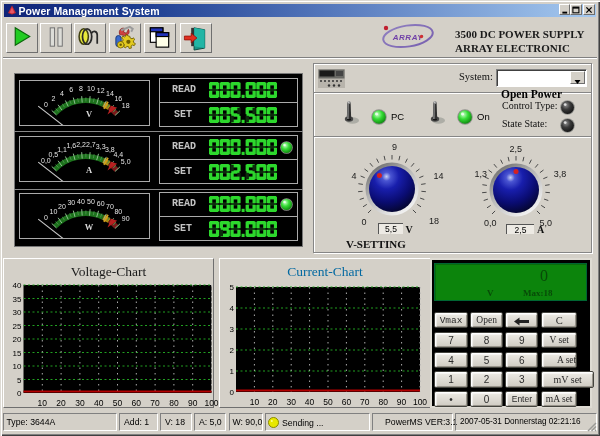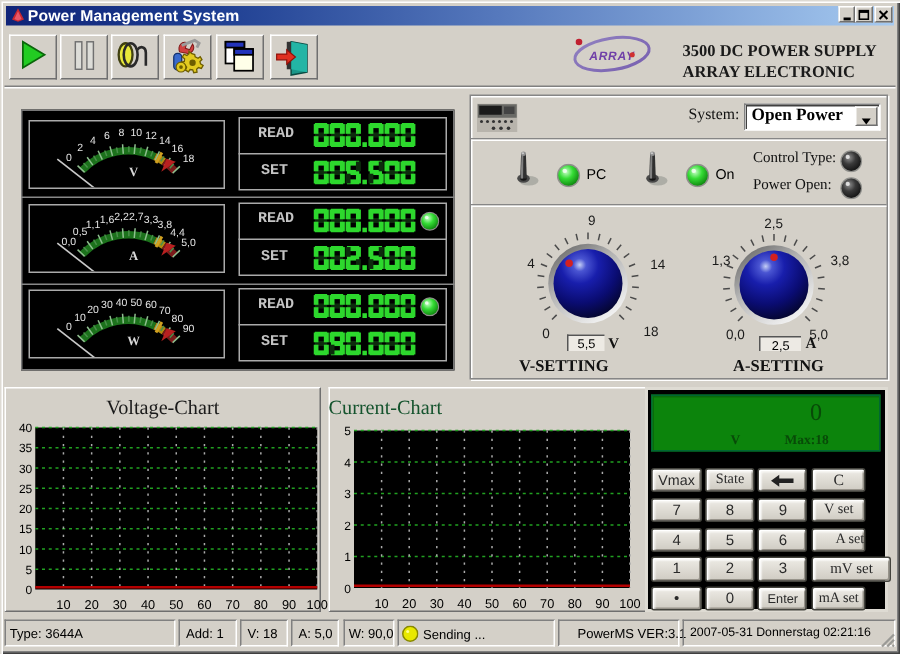--- a/index.html
+++ b/index.html
@@ -557,21 +557,21 @@
         <circle cx="15" cy="12" r="1"></circle>
         <circle cx="19" cy="12" r="1"></circle>
         <circle cx="23" cy="12" r="1"></circle>
 <circle cx="11" cy="16.5" r="1.2"></circle>
         <circle cx="16" cy="16.5" r="1.2"></circle>
         <circle cx="21" cy="16.5" r="1.2"></circle>
       </g>
     </svg>
 <div class="abs serif" style="left:459px;top:71px;font-size:10.5px;color:#111">System:</div>
 <div class="abs" style="left:496px;top:68.5px;width:91px;height:18px;background:#FFF;border:1px solid;border-color:#808080 #FFF #FFF #808080;box-shadow:inset 1px 1px 0 #404040">
-<div class="abs serif" style="left:4px;top:1px;font-size:11.5px;font-weight:bold;color:#000">Open Power</div>
+<div class="abs serif" style="left:4px;top:18px;font-size:11.5px;font-weight:bold;color:#000">Open Power</div>
 <div class="abs raised" style="right:1px;top:1px;width:15px;height:13px;background:#D4D0C8;text-align:center"><svg width="9" height="9" viewBox="0 0 9 9" style="margin-top:2px">
           <path d="M1.5 3 L7.5 3 L4.5 7 Z" fill="#000"></path>
         </svg></div>
     </div>
 <div class="abs" style="left:342px;top:99px">
       <svg width="18" height="26" viewBox="0 0 18 26" style="display:block">
         <ellipse cx="10.5" cy="21.5" rx="6.5" ry="3.2" fill="#A8A8A2" opacity="0.9"></ellipse>
         <ellipse cx="7" cy="20" rx="4.2" ry="2.8" fill="#484848"></ellipse>
         <ellipse cx="7" cy="20" rx="2.2" ry="1.5" fill="#151515"></ellipse>
         <path d="M5.4 3.5 L8.6 3.5 L9.2 20 L4.8 20 Z" fill="#303030"></path>
@@ -615,21 +615,21 @@
             <stop offset="100%" stop-color="#0B7E0B"></stop>
           </radialGradient>
         </defs>
         <circle cx="7" cy="7" r="6.8" fill="#8F8F8B"></circle>
         <circle cx="7" cy="7" r="6" fill="url(#gON)"></circle>
         <circle cx="4.8" cy="4.3" r="1.3" fill="#FFFFFF" opacity="0.75"></circle>
       </svg>
     </div>
 <div class="abs" style="left:477px;top:111px;font-size:9.5px;color:#000">On</div>
 <div class="abs serif" style="left:502px;top:99.5px;font-size:10px;color:#111">Control Type:</div>
-<div class="abs serif" style="left:502px;top:118px;font-size:10px;color:#111">Power Open:</div>
+<div class="abs serif" style="left:502px;top:118px;font-size:10px;color:#111">State State:</div>
 <div class="abs" style="left:559.5px;top:100px">
       <svg width="15" height="15" viewBox="0 0 14 14" style="display:block">
         <defs>
           <radialGradient id="gOFF" cx="38%" cy="32%" r="75%">
             <stop offset="0%" stop-color="#909090"></stop>
             <stop offset="45%" stop-color="#3A3A3A"></stop>
             <stop offset="100%" stop-color="#101010"></stop>
           </radialGradient>
         </defs>
         <circle cx="7" cy="7" r="6.8" fill="#8F8F8B"></circle>
@@ -743,21 +743,20 @@
         <text x="52.7" y="12.2" font-size="9" fill="#1A1A1A" text-anchor="middle" font-family="Liberation Sans, sans-serif">2,5</text>
         <text x="97" y="36.5" font-size="9" fill="#1A1A1A" text-anchor="middle" font-family="Liberation Sans, sans-serif">3,8</text>
         <text x="82.8" y="86.1" font-size="9" fill="#1A1A1A" text-anchor="middle" font-family="Liberation Sans, sans-serif">5,0</text>
       </svg>
     </div>
 <div class="abs" style="left:378px;top:223px;width:25px;height:10.5px;background:#EDEAE4;border-top:1px solid #555;border-left:1px solid #555;font-size:8.5px;text-align:center;line-height:10px">5,5</div>
 <div class="abs serif" style="left:405.5px;top:223.5px;font-size:10px;font-weight:bold;color:#111">V</div>
 <div class="abs" style="left:506px;top:223.5px;width:28px;height:10.5px;background:#EDEAE4;border-top:1px solid #555;border-left:1px solid #555;font-size:8.5px;text-align:center;line-height:10px">2,5</div>
 <div class="abs serif" style="left:537px;top:224px;font-size:10px;font-weight:bold;color:#111">A</div>
 <div class="abs serif" style="left:346px;top:238px;width:100px;font-size:11px;font-weight:bold;color:#111">V-SETTING</div>
-<div class="abs serif" style="left:469px;top:238px;width:100px;text-align:center;font-size:11px;font-weight:bold;color:#111">A-SETTING</div>
 <div class="abs raised" style="left:3px;top:258px;width:211px;height:150px;background:#D4D0C8"></div>
 <div class="abs serif" style="left:3px;top:264px;width:211px;text-align:center;font-size:13.5px;color:#1A1A1A">Voltage-Chart</div>
 <div class="abs" style="left:3px;top:258px;width:211px;height:150px">
       <svg width="217" height="150" viewBox="0 0 217 150" style="display:block;position:absolute;left:0;top:0">
         <rect x="20.5" y="27" width="188.0" height="108" fill="#000000"></rect>
         <line x1="20.5" y1="121.5" x2="208.5" y2="121.5" stroke="#21A021" stroke-width="1" stroke-dasharray="2,2.5"></line>
         <text x="18.5" y="124.5" font-size="8" fill="#000" text-anchor="end" font-family="Liberation Sans, sans-serif">5</text>
         <line x1="20.5" y1="108.0" x2="208.5" y2="108.0" stroke="#21A021" stroke-width="1" stroke-dasharray="2,2.5"></line>
         <text x="18.5" y="111.0" font-size="8" fill="#000" text-anchor="end" font-family="Liberation Sans, sans-serif">10</text>
         <line x1="20.5" y1="94.5" x2="208.5" y2="94.5" stroke="#21A021" stroke-width="1" stroke-dasharray="2,2.5"></line>
@@ -790,21 +789,21 @@
         <line x1="170.9" y1="27" x2="170.9" y2="135" stroke="#ABABAB" stroke-width="1" stroke-dasharray="1.5,4"></line>
         <text x="170.9" y="148" font-size="8.5" fill="#000" text-anchor="middle" font-family="Liberation Sans, sans-serif">80</text>
         <line x1="189.7" y1="27" x2="189.7" y2="135" stroke="#ABABAB" stroke-width="1" stroke-dasharray="1.5,4"></line>
         <text x="189.7" y="148" font-size="8.5" fill="#000" text-anchor="middle" font-family="Liberation Sans, sans-serif">90</text>
         <line x1="208.5" y1="27" x2="208.5" y2="135" stroke="#ABABAB" stroke-width="1" stroke-dasharray="1.5,4"></line>
         <text x="208.5" y="148" font-size="8.5" fill="#000" text-anchor="middle" font-family="Liberation Sans, sans-serif">100</text>
         <line x1="20.5" y1="133.5" x2="208.5" y2="133.5" stroke="#B40000" stroke-width="1.8"></line>
       </svg>
     </div>
 <div class="abs raised" style="left:219px;top:258px;width:212px;height:150px;background:#D4D0C8"></div>
-<div class="abs serif" style="left:219px;top:264px;width:212px;font-size:13.5px;color:#14532d">Current-Chart</div>
+<div class="abs serif" style="left:219px;top:264px;width:212px;text-align:center;font-size:13.5px;color:#0369a1">Current-Chart</div>
 <div class="abs" style="left:219px;top:258px;width:212px;height:150px">
       <svg width="218" height="150" viewBox="0 0 218 150" style="display:block;position:absolute;left:0;top:0">
         <rect x="17" y="29" width="184" height="105" fill="#000000"></rect>
         <line x1="17" y1="113.0" x2="201" y2="113.0" stroke="#21A021" stroke-width="1" stroke-dasharray="2,2.5"></line>
         <text x="15" y="116.0" font-size="8" fill="#000" text-anchor="end" font-family="Liberation Sans, sans-serif">1</text>
         <line x1="17" y1="92.0" x2="201" y2="92.0" stroke="#21A021" stroke-width="1" stroke-dasharray="2,2.5"></line>
         <text x="15" y="95.0" font-size="8" fill="#000" text-anchor="end" font-family="Liberation Sans, sans-serif">2</text>
         <line x1="17" y1="71.0" x2="201" y2="71.0" stroke="#21A021" stroke-width="1" stroke-dasharray="2,2.5"></line>
         <text x="15" y="74.0" font-size="8" fill="#000" text-anchor="end" font-family="Liberation Sans, sans-serif">3</text>
         <line x1="17" y1="50.0" x2="201" y2="50.0" stroke="#21A021" stroke-width="1" stroke-dasharray="2,2.5"></line>
@@ -834,22 +833,22 @@
         <text x="201.0" y="147" font-size="8.5" fill="#000" text-anchor="middle" font-family="Liberation Sans, sans-serif">100</text>
         <line x1="17" y1="132.5" x2="201" y2="132.5" stroke="#B40000" stroke-width="1.8"></line>
       </svg>
     </div>
 <div class="abs" style="left:430px;top:258px;width:162px;height:150px;background:#000;border:2px solid #DEDBD3"></div>
 <div class="abs" style="left:434px;top:263px;width:153px;height:38px;background:#0C840C;border:1px solid #063;box-shadow:inset 1px 1px 0 #0A6A0A">
 <div class="abs serif" style="right:38px;top:3px;font-size:16px;color:#084A08">0</div>
 <div class="abs serif" style="left:52px;top:24px;font-size:9px;font-weight:bold;color:#084A08">V</div>
 <div class="abs serif" style="left:88px;top:24px;font-size:9px;font-weight:bold;color:#084A08">Max:18</div>
     </div>
-<div class="abs" style="left:434.3px;top:312.0px;width:33.5px;height:16.2px;background:linear-gradient(#EEECE6,#CFCBC2);border:1px solid #44443E;border-radius:2px;box-shadow:inset 1px 1px 0 #FFFFFF, inset 2px 2px 1px rgba(255,255,255,0.6), inset -1px -1px 0 #97938A;font-size:9.5px;font-family:Liberation Sans, sans-serif;font-weight:normal;color:#2A2A2A;text-align:center;line-height:15px">Vmax</div>
-<div class="abs" style="left:470.4px;top:312.0px;width:32.5px;height:16.2px;background:linear-gradient(#EEECE6,#CFCBC2);border:1px solid #44443E;border-radius:2px;box-shadow:inset 1px 1px 0 #FFFFFF, inset 2px 2px 1px rgba(255,255,255,0.6), inset -1px -1px 0 #97938A;font-size:9.5px;font-family:'Liberation Serif',serif;font-weight:normal;color:#2A2A2A;text-align:center;line-height:15px">State</div>
+<div class="abs" style="left:434.3px;top:312.0px;width:33.5px;height:16.2px;background:linear-gradient(#EEECE6,#CFCBC2);border:1px solid #44443E;border-radius:2px;box-shadow:inset 1px 1px 0 #FFFFFF, inset 2px 2px 1px rgba(255,255,255,0.6), inset -1px -1px 0 #97938A;font-size:9.5px;font-family:Liberation Mono, monospace;font-weight:normal;color:#2A2A2A;text-align:center;line-height:15px">Vmax</div>
+<div class="abs" style="left:470.4px;top:312.0px;width:32.5px;height:16.2px;background:linear-gradient(#EEECE6,#CFCBC2);border:1px solid #44443E;border-radius:2px;box-shadow:inset 1px 1px 0 #FFFFFF, inset 2px 2px 1px rgba(255,255,255,0.6), inset -1px -1px 0 #97938A;font-size:9.5px;font-family:'Liberation Serif',serif;font-weight:normal;color:#2A2A2A;text-align:center;line-height:15px">Open</div>
 <div class="abs" style="left:505.4px;top:312.0px;width:33px;height:16.2px;background:linear-gradient(#EEECE6,#CFCBC2);border:1px solid #44443E;border-radius:2px;box-shadow:inset 1px 1px 0 #FFFFFF, inset 2px 2px 1px rgba(255,255,255,0.6), inset -1px -1px 0 #97938A;font-size:10px;font-family:'Liberation Sans',sans-serif;font-weight:normal;color:#2A2A2A;text-align:center;line-height:15px"><svg width="16" height="9" viewBox="0 0 16 9" style="vertical-align:middle">
         <path d="M0 4.5 L5.5 0.5 L5.5 3 L15 3 L15 6 L5.5 6 L5.5 8.5 Z" fill="#222"></path>
       </svg></div>
 <div class="abs" style="left:541.2px;top:312.0px;width:36px;height:16.2px;background:linear-gradient(#EEECE6,#CFCBC2);border:1px solid #44443E;border-radius:2px;box-shadow:inset 1px 1px 0 #FFFFFF, inset 2px 2px 1px rgba(255,255,255,0.6), inset -1px -1px 0 #97938A;font-size:10.5px;font-family:'Liberation Serif',serif;font-weight:normal;color:#2A2A2A;text-align:center;line-height:15px">C</div>
 <div class="abs" style="left:434.3px;top:331.8px;width:33.5px;height:16.2px;background:linear-gradient(#EEECE6,#CFCBC2);border:1px solid #44443E;border-radius:2px;box-shadow:inset 1px 1px 0 #FFFFFF, inset 2px 2px 1px rgba(255,255,255,0.6), inset -1px -1px 0 #97938A;font-size:10px;font-family:'Liberation Sans',sans-serif;font-weight:normal;color:#2A2A2A;text-align:center;line-height:15px">7</div>
 <div class="abs" style="left:470.4px;top:331.8px;width:32.5px;height:16.2px;background:linear-gradient(#EEECE6,#CFCBC2);border:1px solid #44443E;border-radius:2px;box-shadow:inset 1px 1px 0 #FFFFFF, inset 2px 2px 1px rgba(255,255,255,0.6), inset -1px -1px 0 #97938A;font-size:10px;font-family:'Liberation Sans',sans-serif;font-weight:normal;color:#2A2A2A;text-align:center;line-height:15px">8</div>
 <div class="abs" style="left:505.4px;top:331.8px;width:33px;height:16.2px;background:linear-gradient(#EEECE6,#CFCBC2);border:1px solid #44443E;border-radius:2px;box-shadow:inset 1px 1px 0 #FFFFFF, inset 2px 2px 1px rgba(255,255,255,0.6), inset -1px -1px 0 #97938A;font-size:10px;font-family:'Liberation Sans',sans-serif;font-weight:normal;color:#2A2A2A;text-align:center;line-height:15px">9</div>
 <div class="abs" style="left:541.2px;top:331.8px;width:36px;height:16.2px;background:linear-gradient(#EEECE6,#CFCBC2);border:1px solid #44443E;border-radius:2px;box-shadow:inset 1px 1px 0 #FFFFFF, inset 2px 2px 1px rgba(255,255,255,0.6), inset -1px -1px 0 #97938A;font-size:9.5px;font-family:Liberation Serif, serif;font-weight:normal;color:#2A2A2A;text-align:center;line-height:15px">V set</div>
 <div class="abs" style="left:434.3px;top:351.6px;width:33.5px;height:16.2px;background:linear-gradient(#EEECE6,#CFCBC2);border:1px solid #44443E;border-radius:2px;box-shadow:inset 1px 1px 0 #FFFFFF, inset 2px 2px 1px rgba(255,255,255,0.6), inset -1px -1px 0 #97938A;font-size:10px;font-family:'Liberation Sans',sans-serif;font-weight:normal;color:#2A2A2A;text-align:center;line-height:15px">4</div>
 <div class="abs" style="left:470.4px;top:351.6px;width:32.5px;height:16.2px;background:linear-gradient(#EEECE6,#CFCBC2);border:1px solid #44443E;border-radius:2px;box-shadow:inset 1px 1px 0 #FFFFFF, inset 2px 2px 1px rgba(255,255,255,0.6), inset -1px -1px 0 #97938A;font-size:10px;font-family:'Liberation Sans',sans-serif;font-weight:normal;color:#2A2A2A;text-align:center;line-height:15px">5</div>

